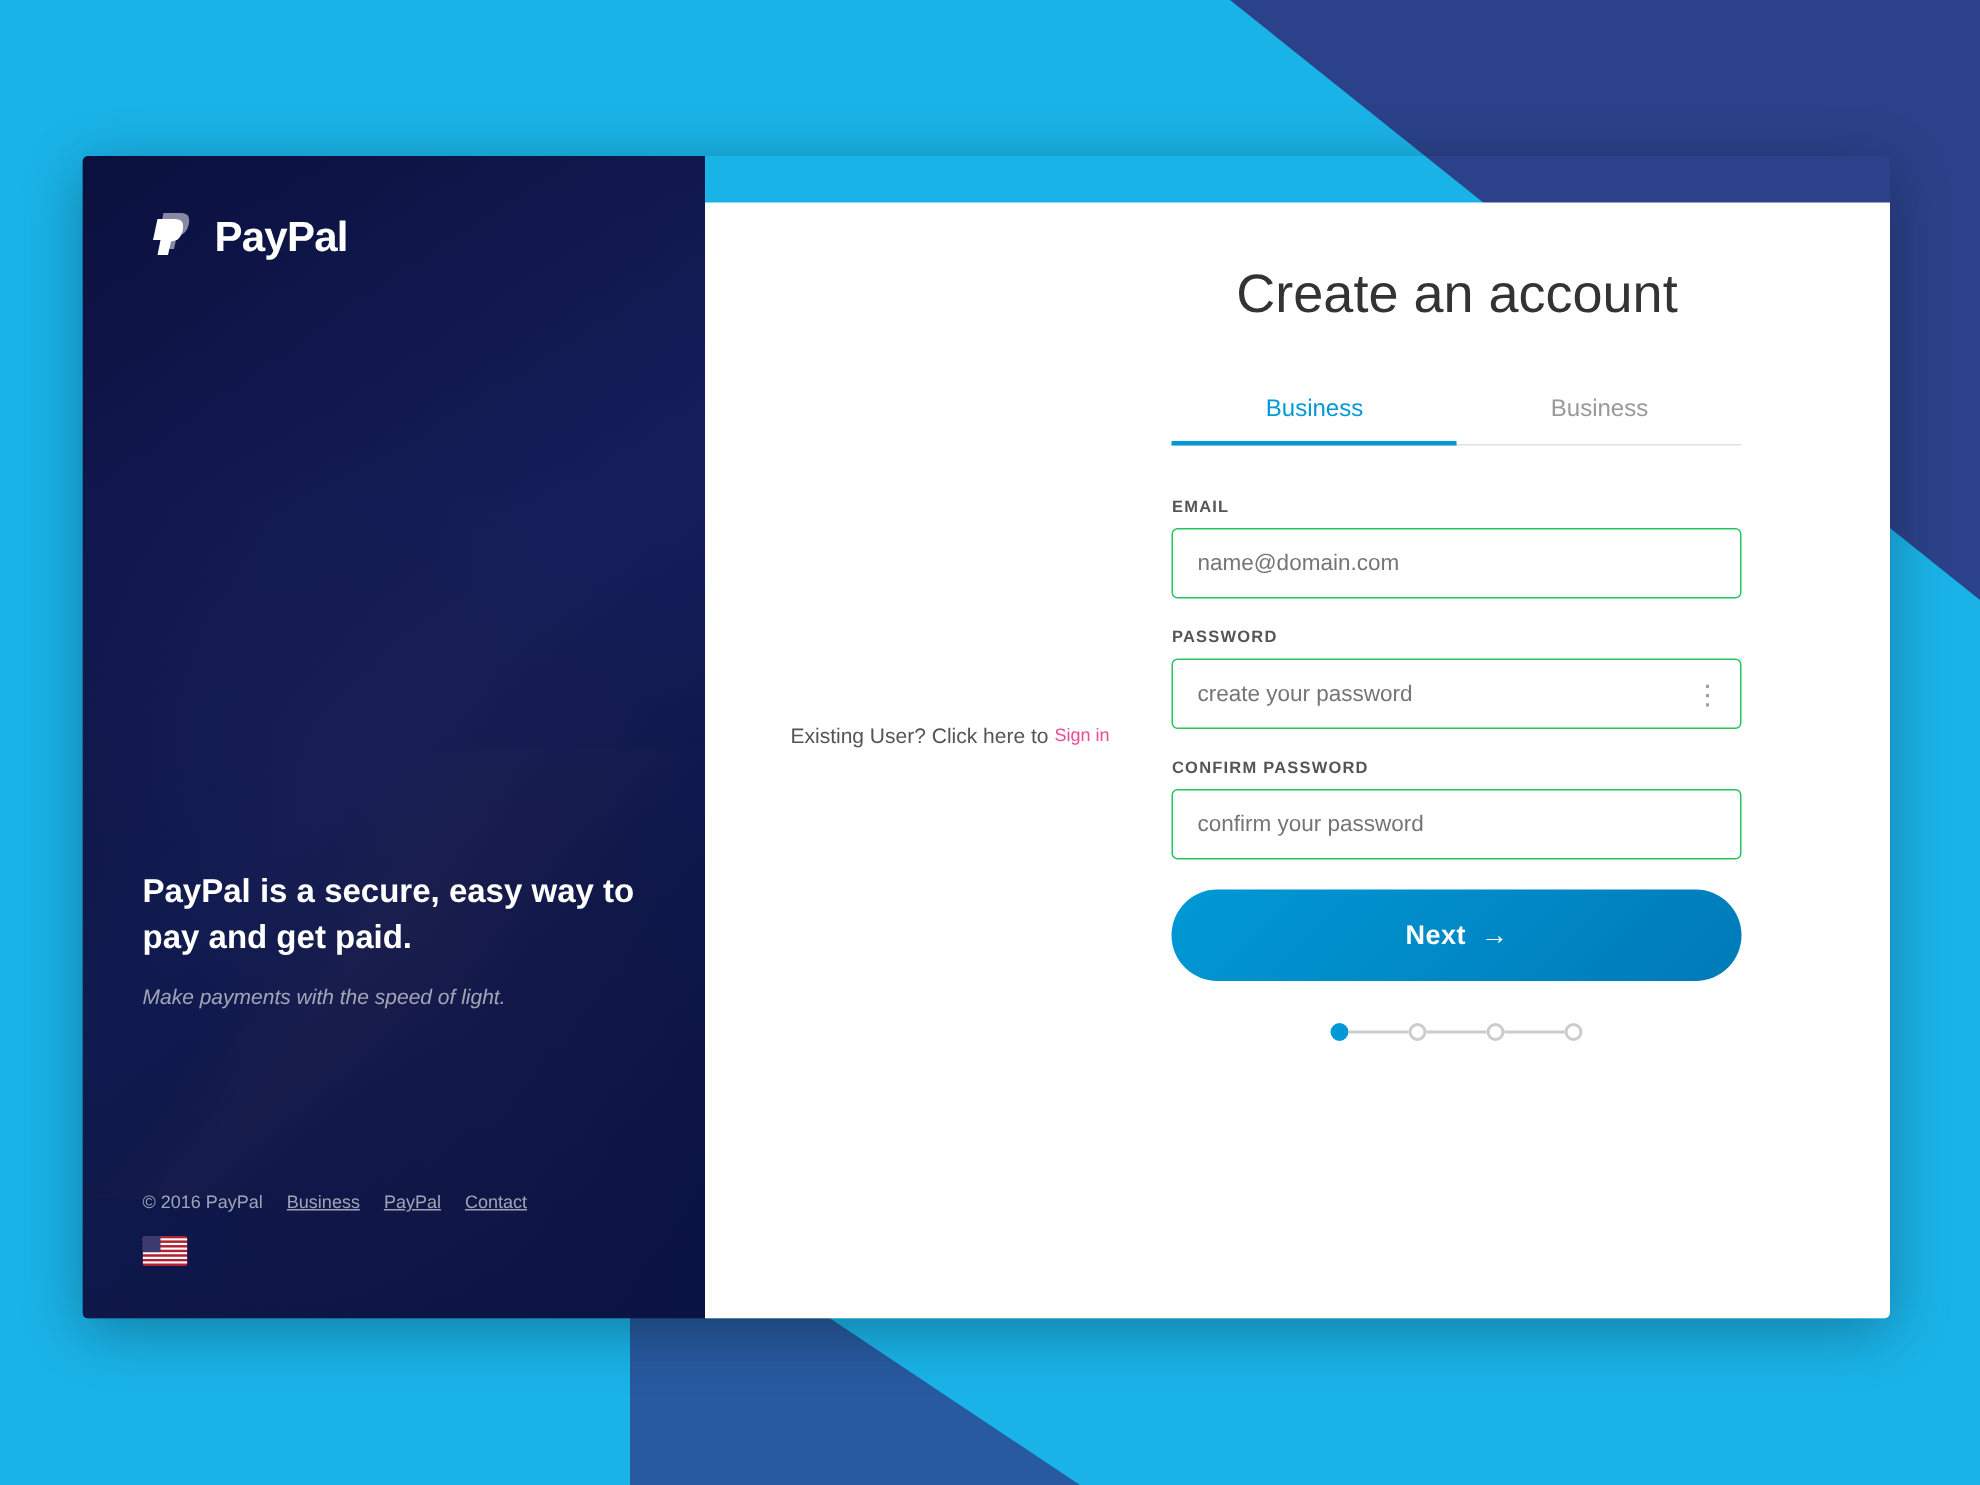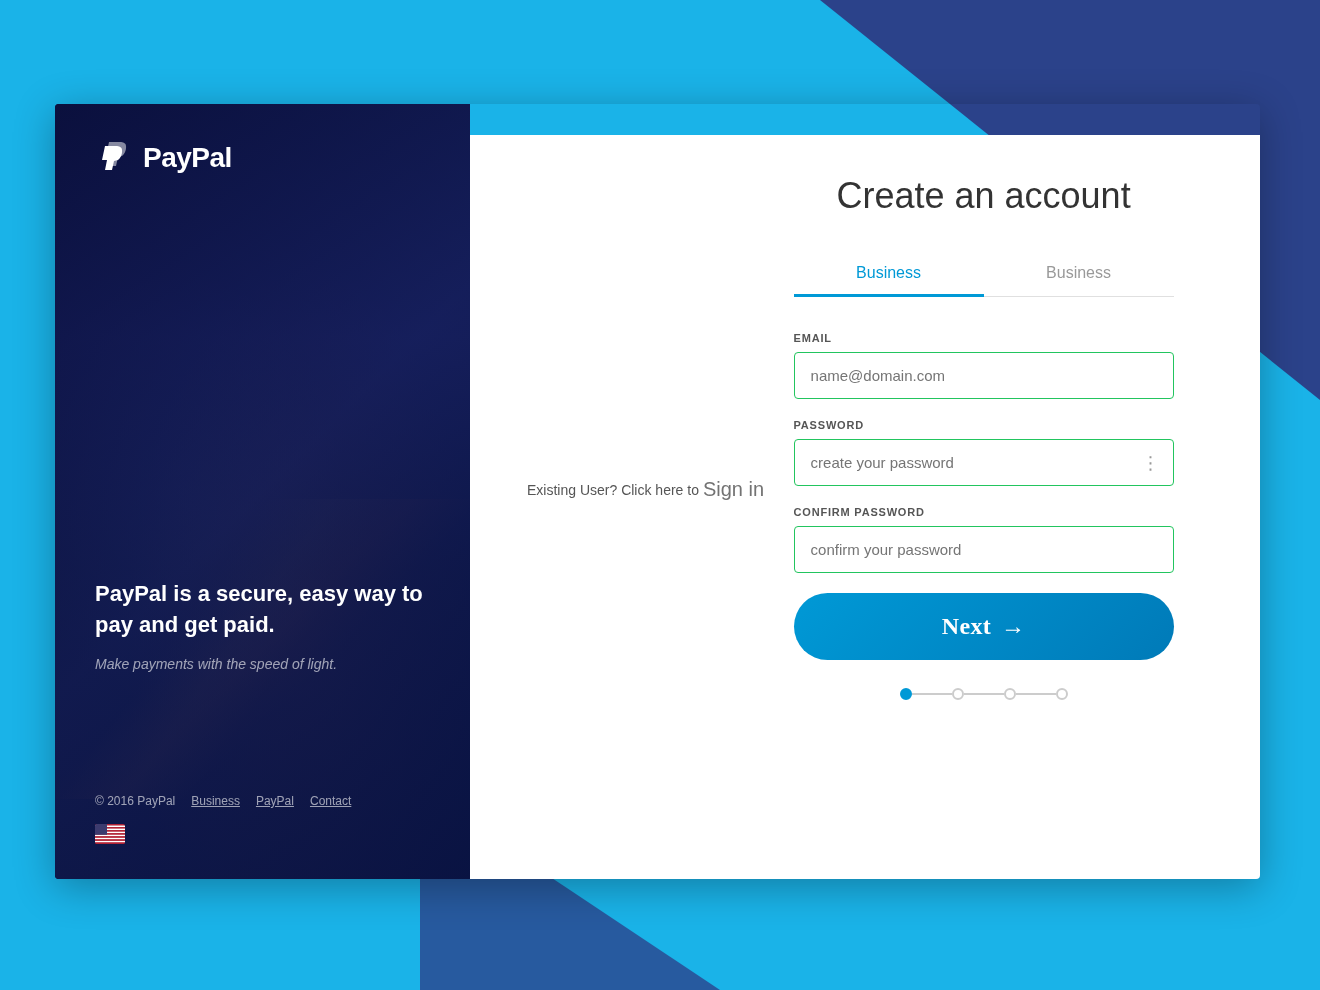--- a/index.html
+++ b/index.html
@@ -178,22 +178,22 @@
       padding: 25px 0 20px;
       border-bottom: none;
     }
 
     .existing-user-text {
       color: #555;
       font-size: 14px;
     }
 
     .sign-in-link {
-      color: #737373;
-      font-size: 20px;
+      color: #ec4899;
+      font-size: 12px;
       text-decoration: none;
       margin-left: 4px;
     }
 
     .right-body {
       flex: 1;
       display: flex;
       flex-direction: column;
       align-items: center;
       padding-top: 40px;
@@ -281,30 +281,29 @@
     }
 
     
     .next-button {
       width: 100%;
       padding: 20px;
       background: linear-gradient(135deg, #0099d6 0%, #007ab8 100%);
       border: none;
       border-radius: 50px;
       color: #fff;
-      font-size: 24px;
+      font-size: 18px;
       font-weight: 600;
       cursor: pointer;
       margin-top: 20px;
       display: flex;
       align-items: center;
       justify-content: center;
       gap: 10px;
       letter-spacing: 0.3px;
-      font-family: Liberation Serif, serif;
     }
 
     
     .step-dots {
       display: flex;
       align-items: center;
       justify-content: center;
       gap: 0;
       margin-top: 28px;
     }

